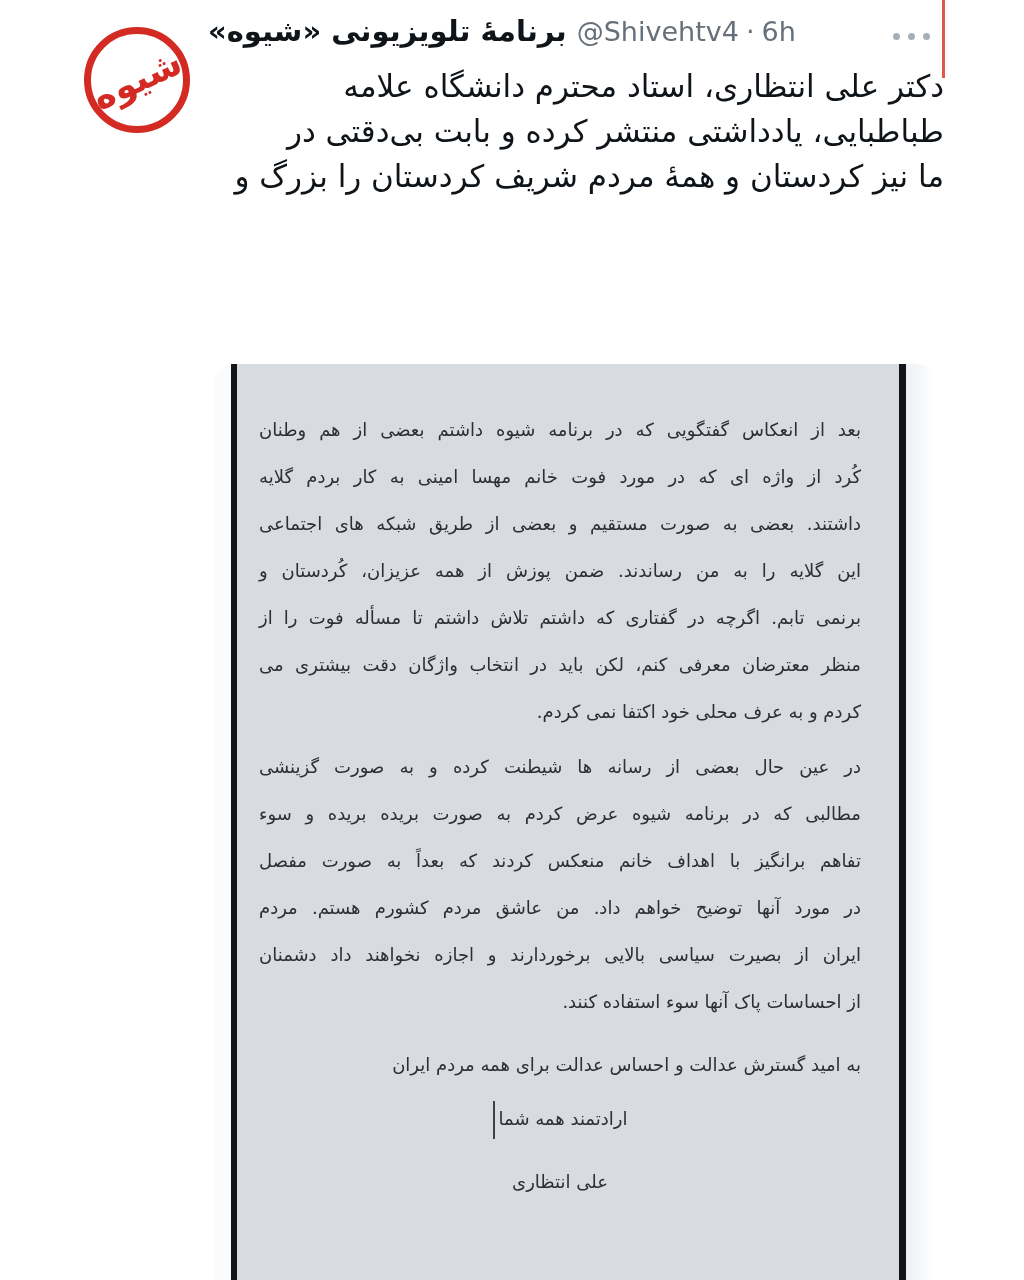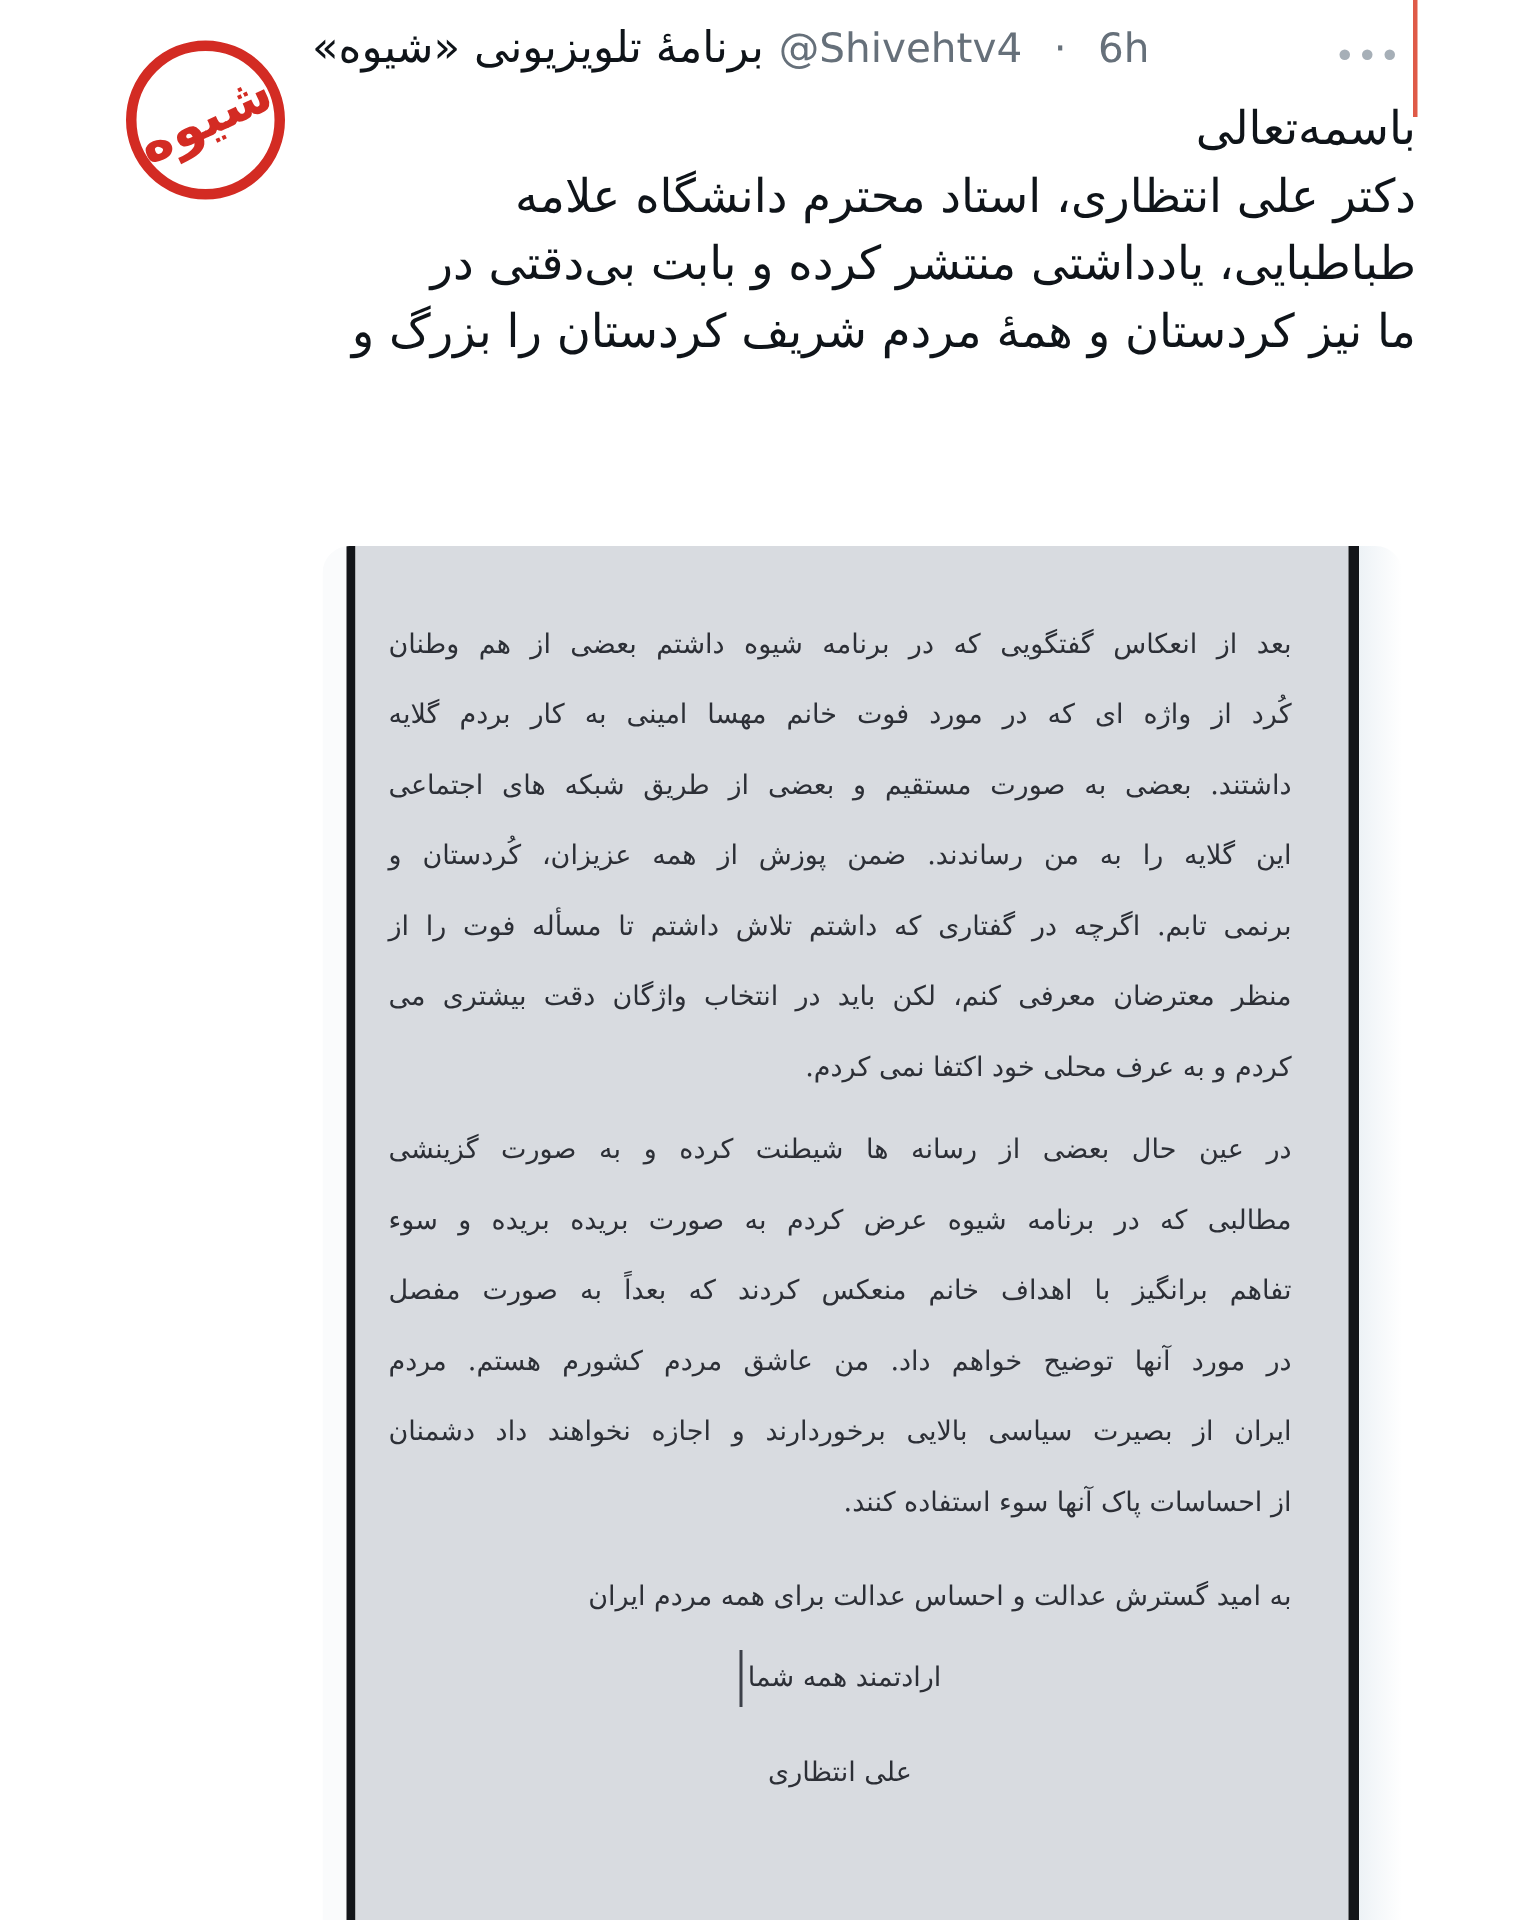--- a/index.html
+++ b/index.html
@@ -17,22 +17,22 @@
   }
   .avatar-text{
     color:#d32b23;font-weight:bold;font-size:36px;line-height:1;
     transform:rotate(-25deg);direction:rtl;letter-spacing:-1px;
   }
   
   .header-row{
     position:absolute;left:208px;top:14px;display:flex;align-items:baseline;gap:10px;
     white-space:nowrap;
   }
-  .display-name{font-weight:400;font-size:29px;color:#0f1419;direction:rtl;}
-  .handle-group{display:flex;align-items:baseline;gap:21px;color:#66707a;font-size:27px;}
+  .display-name{font-weight:700;font-size:29px;color:#0f1419;direction:rtl;}
+  .handle-group{display:flex;align-items:baseline;gap:7px;color:#66707a;font-size:27px;}
   
   .more-btn{position:absolute;left:893px;top:33px;display:flex;gap:8px;cursor:pointer;}
   .more-btn .dot{width:7px;height:7px;border-radius:50%;background:#a6afb7;}
   
   .red-line{position:absolute;left:942px;top:0;width:3px;height:78px;background:#df5a48;}
   
   .tweet-text{
     position:absolute;right:80px;top:64px;width:880px;
     direction:rtl;text-align:right;
     font-size:31px;line-height:45px;color:#0f1419;
@@ -82,21 +82,20 @@
 
 <div class="more-btn">
   <span class="dot"></span>
   <span class="dot"></span>
   <span class="dot"></span>
 </div>
 
 <div class="red-line"></div>
 
 <div class="tweet-text">
-  <div>باسمه‌تعالی</div>
   <div>دکتر علی انتظاری، استاد محترم دانشگاه علامه</div>
   <div>طباطبایی، یادداشتی منتشر کرده و بابت بی‌دقتی در</div>
   <div>ما نیز کردستان و همۀ مردم شریف کردستان را بزرگ و</div>
 </div>
 
 <div class="image-card">
   <div class="strip-left"></div>
   <div class="bar bar-left"></div>
   <div class="letter">
     <div class="jl">بعد از انعکاس گفتگویی که در برنامه شیوه داشتم بعضی از هم وطنان</div>

